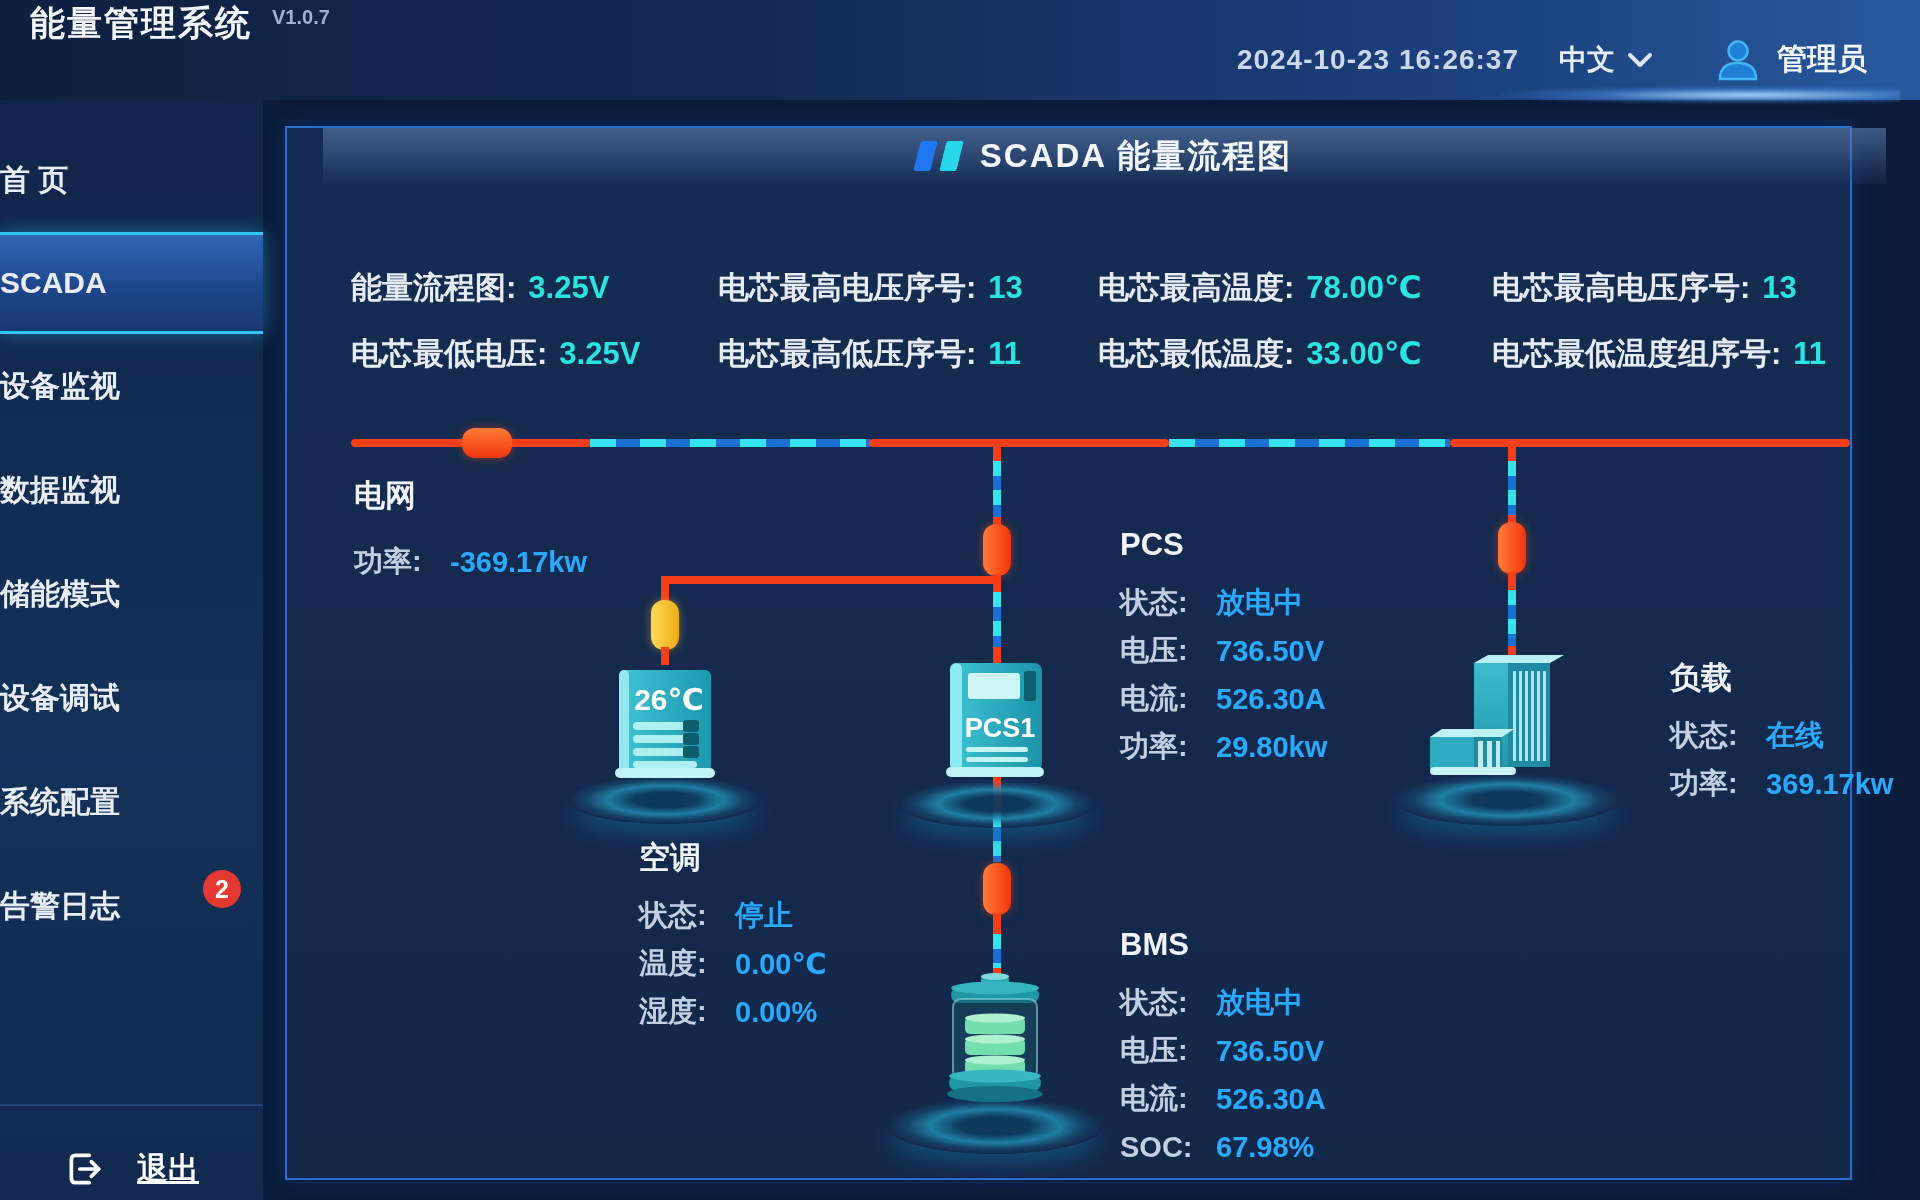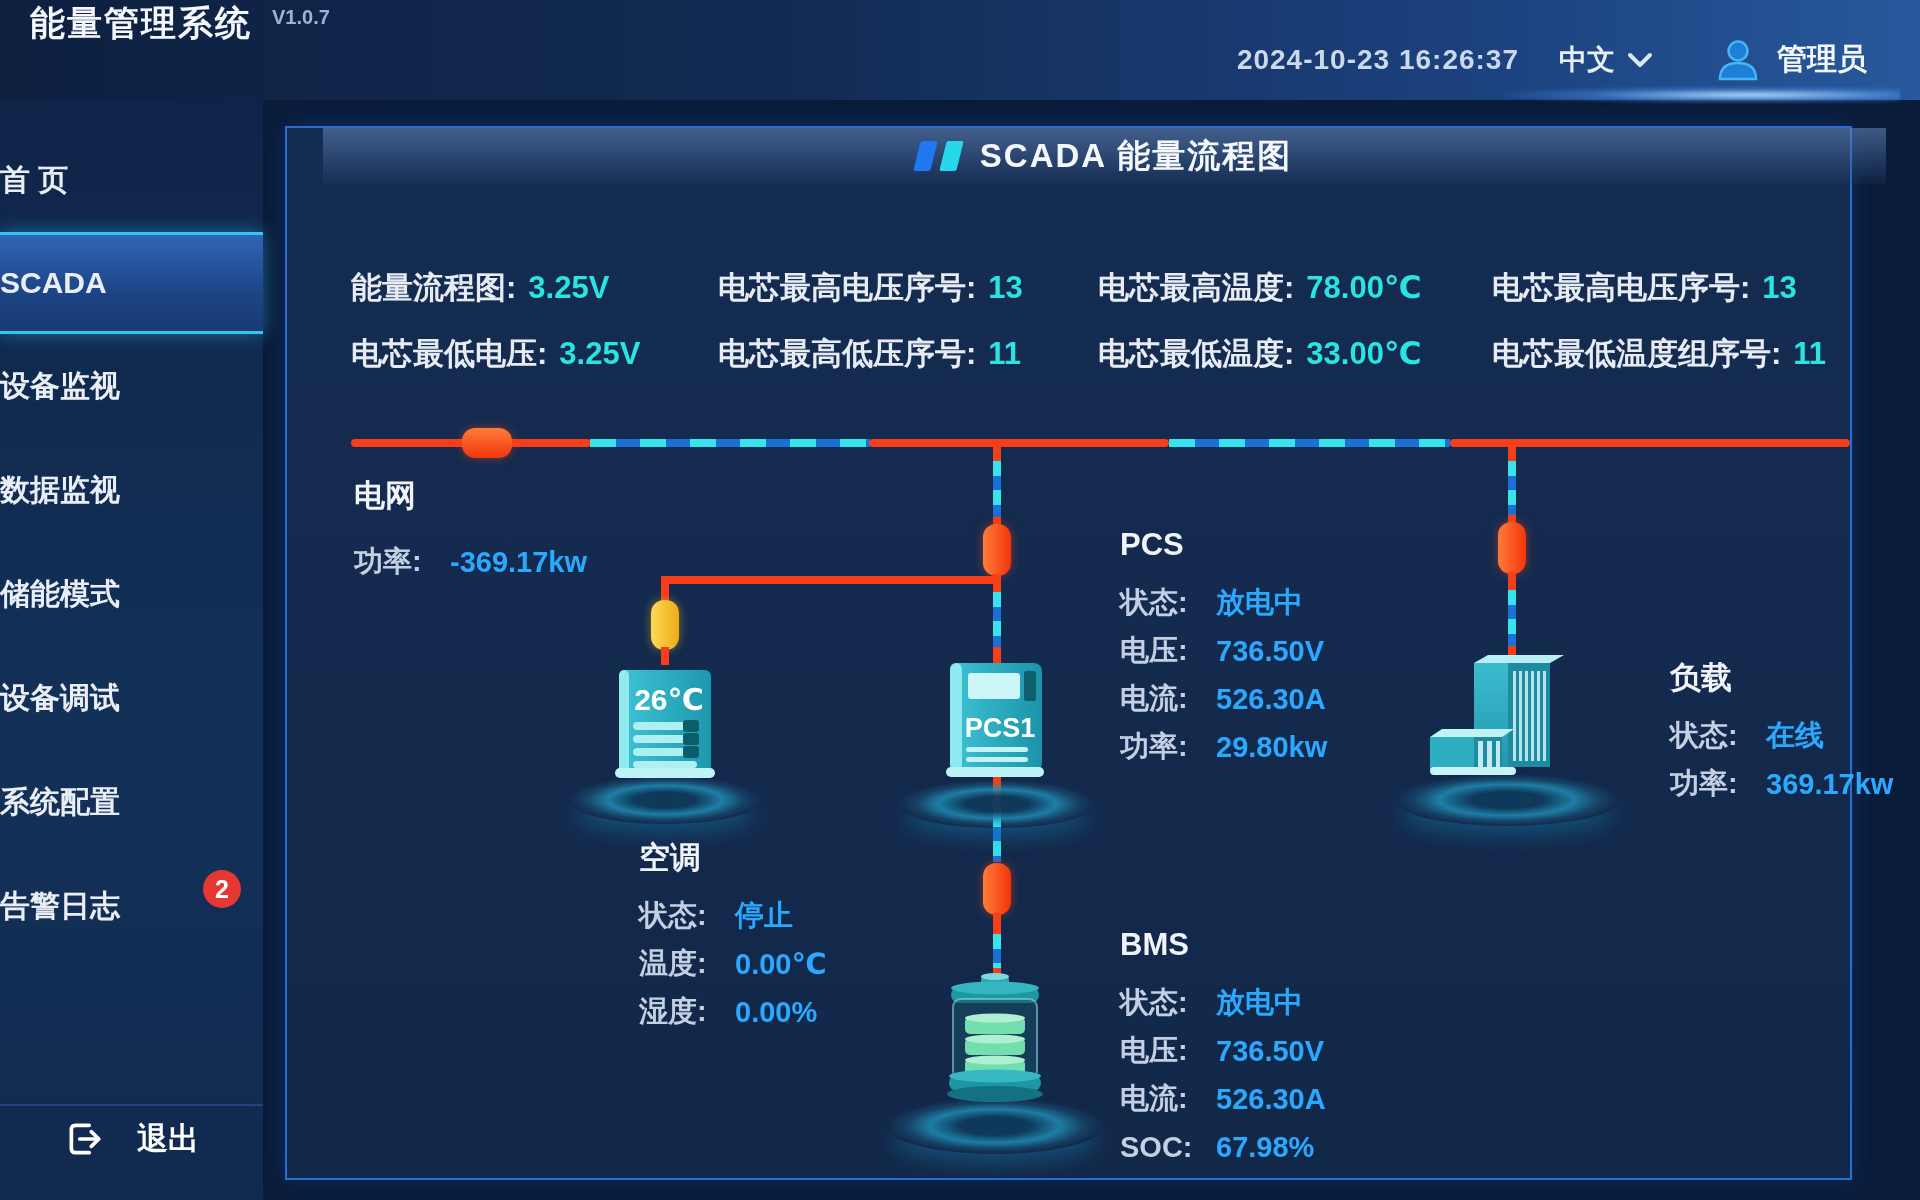--- a/index.html
+++ b/index.html
@@ -30,22 +30,22 @@
     font-size:30px; font-weight:600; color:#e9eef6; cursor:pointer; position:relative; }
   .nav-item.active { height:102px;
     background:linear-gradient(180deg,#2f65b5 0%,#1d4486 60%,#173a72 100%);
     border-top:3px solid #31c6f4; border-bottom:3px solid #31c6f4;
     box-shadow:0 0 18px rgba(49,198,244,.45); }
   .badge { position:absolute; top:16px; right:22px; min-width:38px; height:38px; padding:0 6px;
     background:#e53832; border-radius:19px; color:#fff; font-size:25px; font-weight:700;
     display:flex; align-items:center; justify-content:center; }
   .logout-divider { position:absolute; top:1004px; left:0; width:100%; border-top:2px solid #23457c; }
   .logout { position:absolute; top:1018px; left:0; width:100%; height:72px; display:flex;
-    align-items:flex-start; justify-content:center; gap:31px; font-size:31px; font-weight:700;
-    color:#ffffff; cursor:pointer; }
+    align-items:flex-end; justify-content:center; gap:31px; font-size:31px; font-weight:700;
+    color:#ffffff; cursor:pointer;text-decoration:underline; }
 
   
   .main-panel { position:absolute; left:285px; top:126px; width:1567px; height:1054px;
     background:linear-gradient(180deg,#152c52,#122849); border:2px solid #2d6cd0;
     box-shadow:0 0 22px rgba(30,90,200,.25); }
   .panel-titlebar { position:absolute; left:0; top:0; width:100%; height:56px;
     background:linear-gradient(180deg, rgba(96,130,180,.60), rgba(44,74,120,.30) 85%, rgba(44,74,120,.12));
     display:flex; align-items:center; justify-content:center;margin-left:36px; }
   .deco-bars { display:flex; gap:9px; margin-right:20px; }
   .deco-bar { width:17px; height:30px; transform:skewX(-14deg); border-radius:2px; }

